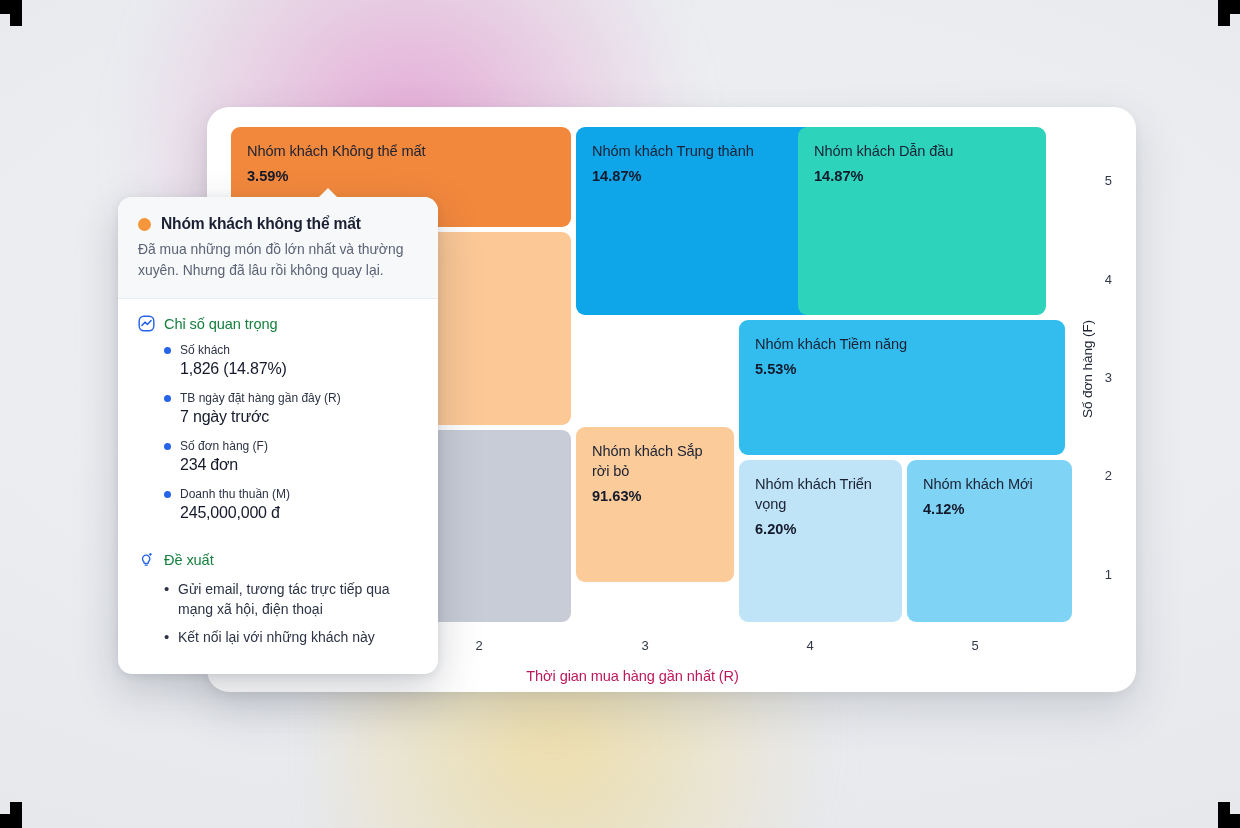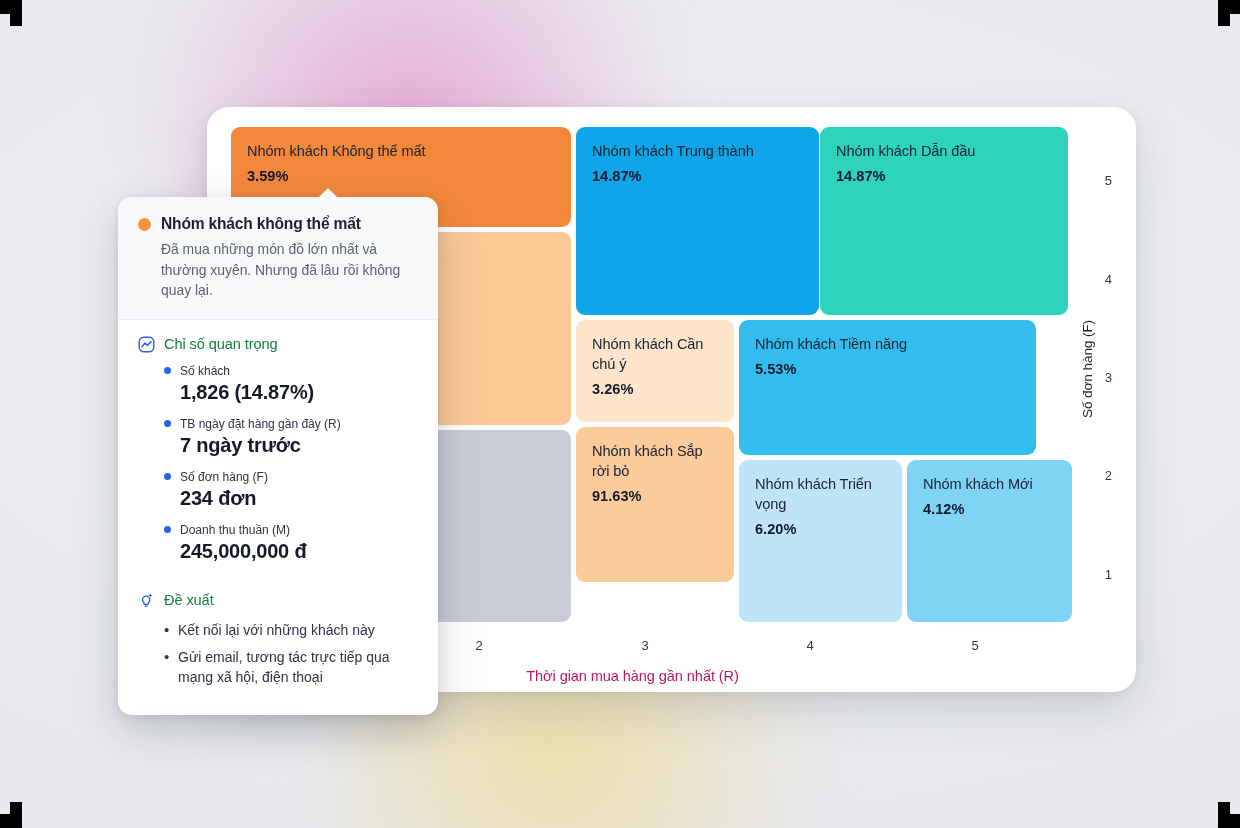--- a/index.html
+++ b/index.html
@@ -135,42 +135,42 @@
   .tt-title-row { display: flex; align-items: center; gap: 10px; }
   #tooltip-dot {
     width: 13px; height: 13px; border-radius: 50%;
     background: #F7953B; flex: 0 0 auto;
   }
   #tooltip-title {
     font-size: 15.6px; font-weight: bold; color: #1b2133;
     letter-spacing: -0.2px;
   }
   #tooltip-desc {
-    margin-top: 6px; margin-left: 23px;
+    margin-top: 6px; 
     font-size: 13.9px; color: #5a6274; line-height: 1.48;
   }
   #tooltip-body { padding: 16px 20px 10px 20px; }
 
   .section-head {
     display: flex; align-items: center; gap: 9px;
     margin-bottom: 11px;
   }
   .section-head-text {
     font-size: 14.6px; color: #15803d; letter-spacing: -0.1px;
   }
   .metric { margin: 0 0 13px 26px; }
   .metric-label-row { display: flex; align-items: center; gap: 9px; }
   .metric-bullet {
     width: 7px; height: 7px; border-radius: 50%;
     background: #2563eb; flex: 0 0 auto;
   }
   .metric-label { font-size: 12px; color: #2c3344; }
   .metric-value {
     margin-left: 16px; margin-top: 3px;
-    font-size: 20px; font-weight: bold; color: #141a2b;
+    font-size: 16px; font-weight: normal; color: #141a2b;
     letter-spacing: -0.2px;
   }
 
   #suggest-section { padding: 6px 20px 20px 20px; }
   #suggest-list { margin: 10px 0 0 26px; padding: 0; list-style: none; }
   #suggest-list li {
     position: relative;
     font-size: 14px; color: #2c3344;
     line-height: 1.45;
     margin-bottom: 7px;
@@ -213,36 +213,32 @@
 
     <div class="cell" style="left:8px; top:311px; width:340px; height:192px; background:#C7CCD6;">
       <span class="cell-label">Nhóm khách Ngừng mua</span>
     </div>
 
     <div class="cell" style="left:353px; top:8px; width:243px; height:188px; background:#0ea5e9;">
       <span class="cell-label">Nhóm khách Trung thành</span>
       <span class="cell-value">14.87%</span>
     </div>
 
-    <div class="cell" style="left:353px; top:201px; width:158px; height:102px; background:#FCE5CA;">
-      <span class="cell-label">Nhóm khách Cần chú ý</span>
-      <span class="cell-value">3.26%</span>
-    </div>
 
     <div class="cell" style="left:353px; top:308px; width:158px; height:155px; background:#FBCB9A;">
       <span class="cell-label">Nhóm khách Sắp rời bỏ</span>
       <span class="cell-value">91.63%</span>
     </div>
 
-    <div class="cell" style="left:597px; top:8px; width:248px; height:188px; background:#2DD3BB;">
+    <div class="cell" style="left:575px; top:8px; width:248px; height:188px; background:#2DD3BB;">
       <span class="cell-label">Nhóm khách Dẫn đầu</span>
       <span class="cell-value">14.87%</span>
     </div>
 
-    <div class="cell" style="left:516px; top:201px; width:297px; height:135px; background:#33BDEF;">
+    <div class="cell" style="left:516px; top:201px; width:326px; height:135px; background:#33BDEF;">
       <span class="cell-label">Nhóm khách Tiềm năng</span>
       <span class="cell-value">5.53%</span>
     </div>
 
     <div class="cell" style="left:516px; top:341px; width:163px; height:162px; background:#BFE4F7;">
       <span class="cell-label">Nhóm khách Triển vọng</span>
       <span class="cell-value">6.20%</span>
     </div>
 
     <div class="cell" style="left:684px; top:341px; width:165px; height:162px; background:#7FD3F5;">
@@ -330,17 +326,17 @@
         <svg width="17" height="17" viewBox="0 0 20 20">
           <path d="M7.0 12.6a4.3 4.3 0 1 1 5.2 0v1.1a0.9 0.9 0 0 1-0.9 0.9H7.9a0.9 0.9 0 0 1-0.9-0.9z" fill="none" stroke="#2563eb" stroke-width="1.6" stroke-linejoin="round"></path>
           <line x1="8.3" y1="16.6" x2="11.0" y2="16.6" stroke="#2563eb" stroke-width="1.6" stroke-linecap="round"></line>
           <line x1="14.6" y1="3.0" x2="14.6" y2="5.0" stroke="#2563eb" stroke-width="1.4" stroke-linecap="round"></line>
           <line x1="13.6" y1="4.0" x2="15.6" y2="4.0" stroke="#2563eb" stroke-width="1.4" stroke-linecap="round"></line>
         </svg>
       </span>
       <span class="section-head-text">Đề xuất</span>
     </div>
     <ul id="suggest-list">
+      <li>Gửi email, tương tác trực tiếp qua mạng xã hội, điện thoại</li>
       <li>Kết nối lại với những khách này</li>
-      <li>Gửi email, tương tác trực tiếp qua mạng xã hội, điện thoại</li>
     </ul>
   </div>
 </div>
 
 </body></html>

